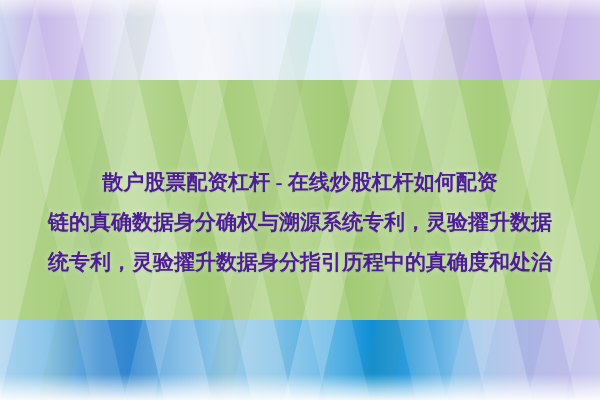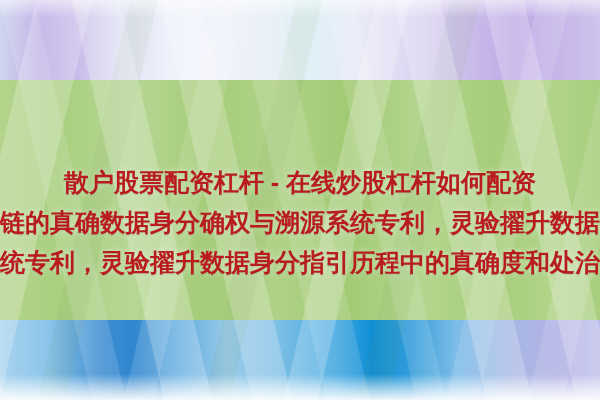--- a/index.html
+++ b/index.html
@@ -141,29 +141,30 @@
   
   #text-block {
     position: absolute;
     left: 0;
     top: 162px;
     width: 600px;
     z-index: 5;
   }
 
   .tline {
-    color: #b91c1c;
+    color: #4c1d95;
     font-weight: bold;
-    font-size: 25px;
+    font-size: 21px;
     line-height: 40px;
     height: 40px;
     white-space: nowrap;
     text-shadow:
       0 0 6px rgba(255,255,255,0.55),
       0 1px 2px rgba(90,120,60,0.28);
+    font-family: Liberation Serif, serif;
   }
 
   .tline-title {
     text-align: center;
   }
 
   .tline-over {
     text-align: center;
     
     width: 760px;

